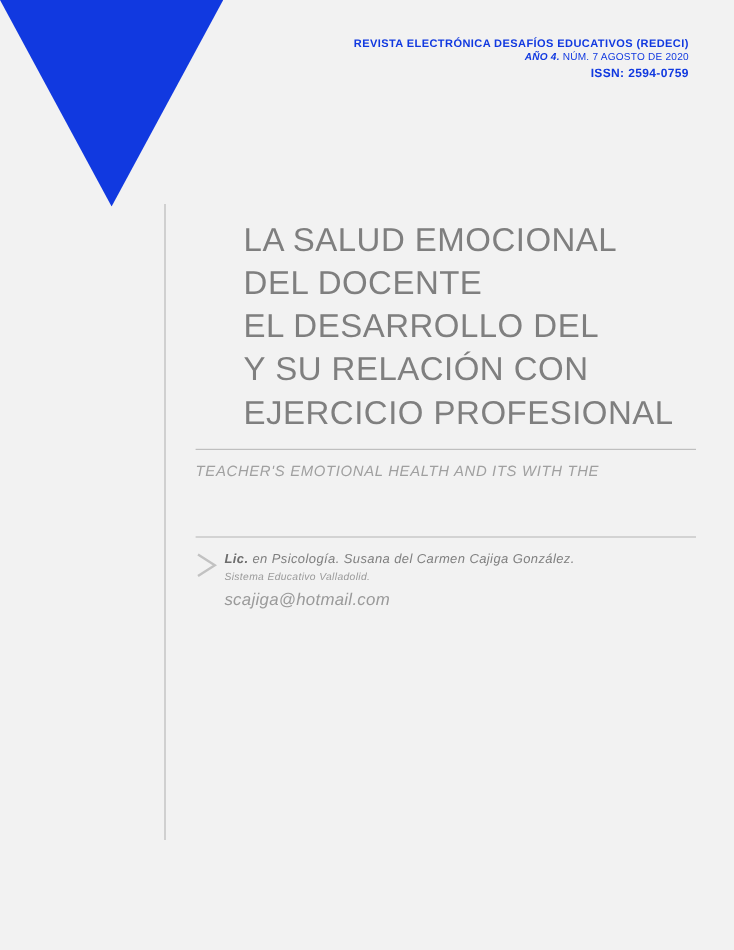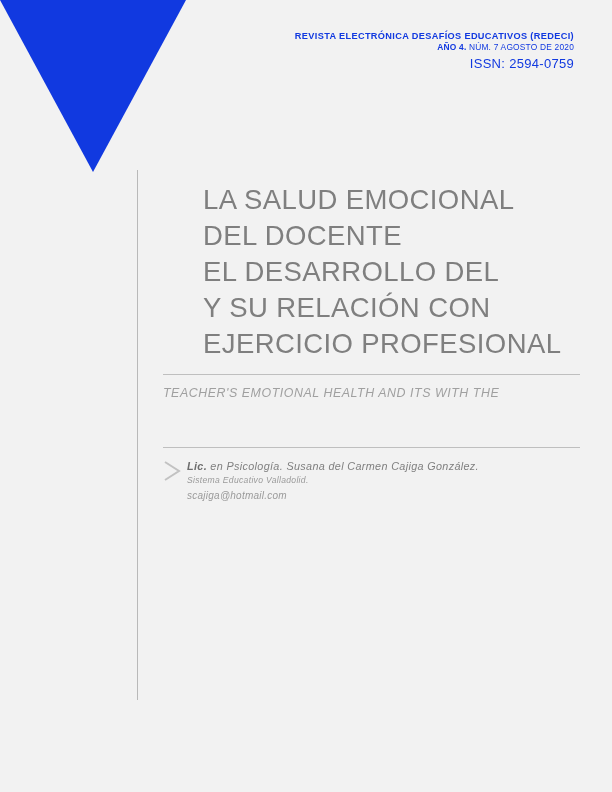--- a/index.html
+++ b/index.html
@@ -41,24 +41,25 @@
     font-size: 9.2px;
     font-weight: bold;
     letter-spacing: 0.35px;
   }
   .masthead .line2 {
     font-size: 8.4px;
     letter-spacing: 0.2px;
   }
   .masthead .line2 .yr {
     font-weight: bold;
+    font-style: italic;
   }
   .masthead .line3 {
-    font-size: 13px;
-    font-weight: normal;
+    font-size: 10px;
+    font-weight: bold;
     letter-spacing: 0.3px;
     margin-top: 1px;
   }
 
   
   .vrule {
     position: absolute;
     left: 137px;
     top: 170px;
     width: 1px;
@@ -146,21 +147,21 @@
     color: #6d6d6d;
   }
   .author-affil {
     font-size: 8.6px;
     font-style: italic;
     color: #9a9a9a;
     letter-spacing: 0.3px;
     line-height: 1.6;
   }
   .author-mail {
-    font-size: 10px;
+    font-size: 14px;
     font-style: italic;
     color: #9a9a9a;
     letter-spacing: 0.25px;
     line-height: 1.6;
   }
 </style>
 </head>
 <body>
 
 <div class="page">

